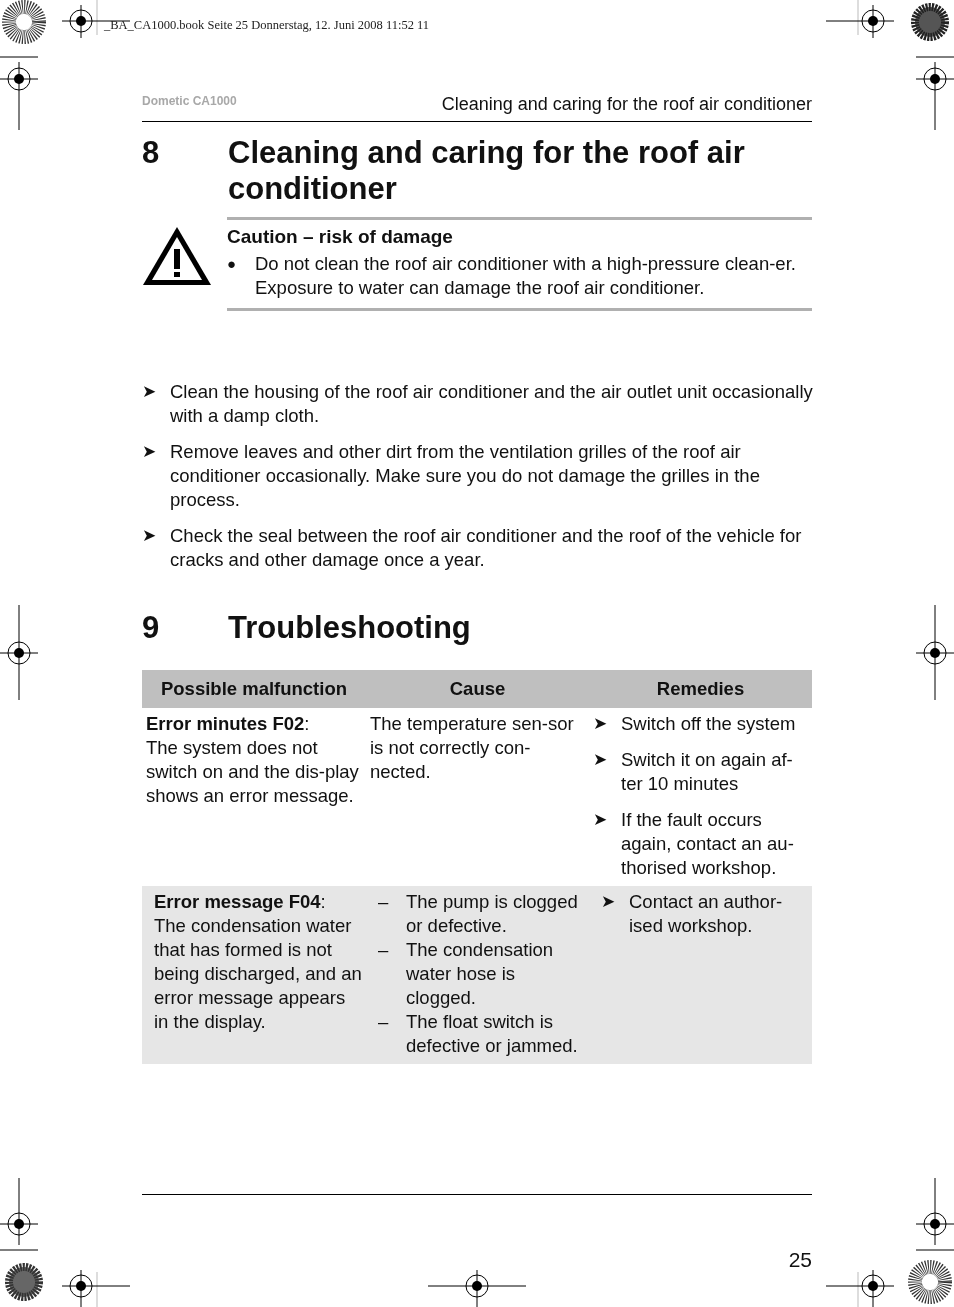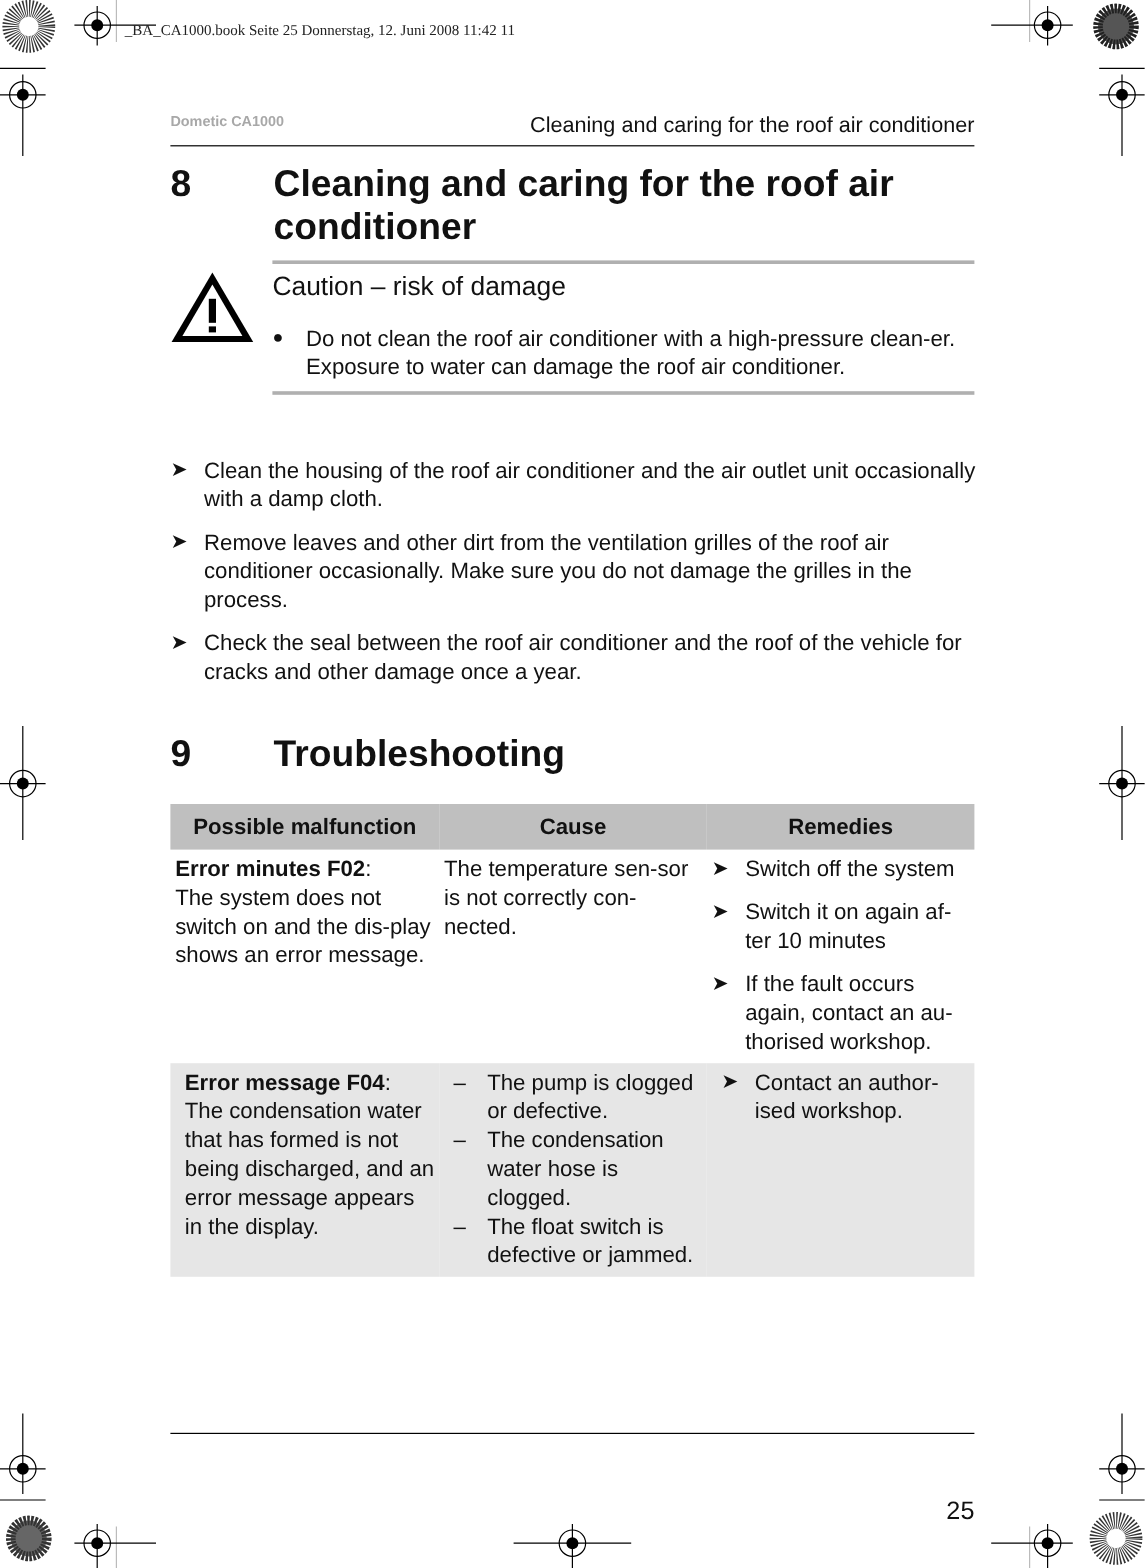--- a/index.html
+++ b/index.html
@@ -8,22 +8,22 @@
   .abs { position:absolute; }
   .slug { left:104px; top:18px; font-family:"Liberation Serif", serif; font-size:12.5px; color:#222; }
   .header-brand { left:142px; top:94px; font-size:12px; font-weight:bold; color:#a8a8a8; }
   .header-title { right:142px; top:94px; font-size:18px; color:#111; }
   .header-rule { left:142px; top:121px; width:670px; height:1px; background:#000; }
   .h1 { font-size:31px; font-weight:bold; line-height:36px; }
   .h1 .num { position:absolute; left:142px; }
   .h1 .txt { position:absolute; left:228px; width:584px; }
   .caution { left:227px; top:217px; width:585px; }
   .caution .bar { height:3px; background:#b0b0b0; }
-  .caution .ttl { font-weight:normal; font-size:22px; margin-top:6px; }
-  .caution ul { list-style:none; margin:18px 0 0 0; padding:0; }
+  .caution .ttl { font-weight:bold; font-size:19px; margin-top:6px; }
+  .caution ul { list-style:none; margin:4px 0 0 0; padding:0; }
   .caution li { position:relative; padding-left:28px; font-size:18.5px; line-height:24px; margin-bottom:8px; }
   .caution li::before { content:"\25CF"; position:absolute; left:0; top:0; font-size:15px; }
   .steps { left:142px; top:380px; width:672px; }
   .step { position:relative; padding-left:28px; font-size:18.5px; line-height:24px; margin-bottom:12px; }
   .arrow { position:absolute; left:0; top:0; font-size:17px; }
   table { position:absolute; left:142px; top:670px; width:670px; border-collapse:collapse; font-size:18.5px; line-height:24px; }
   th { background:#bfbfbf; text-align:center; font-weight:bold; padding:5px 4px; height:28px; }
   td { vertical-align:top; padding:4px 4px 6px 4px; }
   tr.alt td { background:#e6e6e6;padding-left:12px; }
   .rem { position:relative; padding-left:28px; margin-bottom:12px; }
@@ -94,21 +94,21 @@
       <circle cx="477" cy="1286" r="5"></circle>
   </g>
   <g>
     <circle cx="24" cy="22" r="15" fill="#fff" stroke="#333" stroke-dasharray="1 1.2" stroke-width="14"></circle>
     <circle cx="930" cy="22" r="15" fill="#555" stroke="#222" stroke-dasharray="2 1" stroke-width="8"></circle>
     <circle cx="24" cy="1282" r="15" fill="#666" stroke="#333" stroke-dasharray="2 1" stroke-width="8"></circle>
     <circle cx="930" cy="1282" r="15" fill="#fff" stroke="#333" stroke-dasharray="1 1.2" stroke-width="14"></circle>
   </g>
 </svg>
 
-<div class="abs slug">_BA_CA1000.book  Seite 25  Donnerstag, 12. Juni 2008  11:42 11</div>
+<div class="abs slug">_BA_CA1000.book  Seite 25  Donnerstag, 12. Juni 2008  11:52 11</div>
 
 <div class="abs header-brand">Dometic CA1000</div>
 <div class="abs header-title">Cleaning and caring for the roof air conditioner</div>
 <div class="abs header-rule"></div>
 
 <div class="abs h1" style="left:0;top:135px;width:954px;height:72px">
   <span class="num">8</span>
   <span class="txt">Cleaning and caring for the roof air conditioner</span>
 </div>
 

